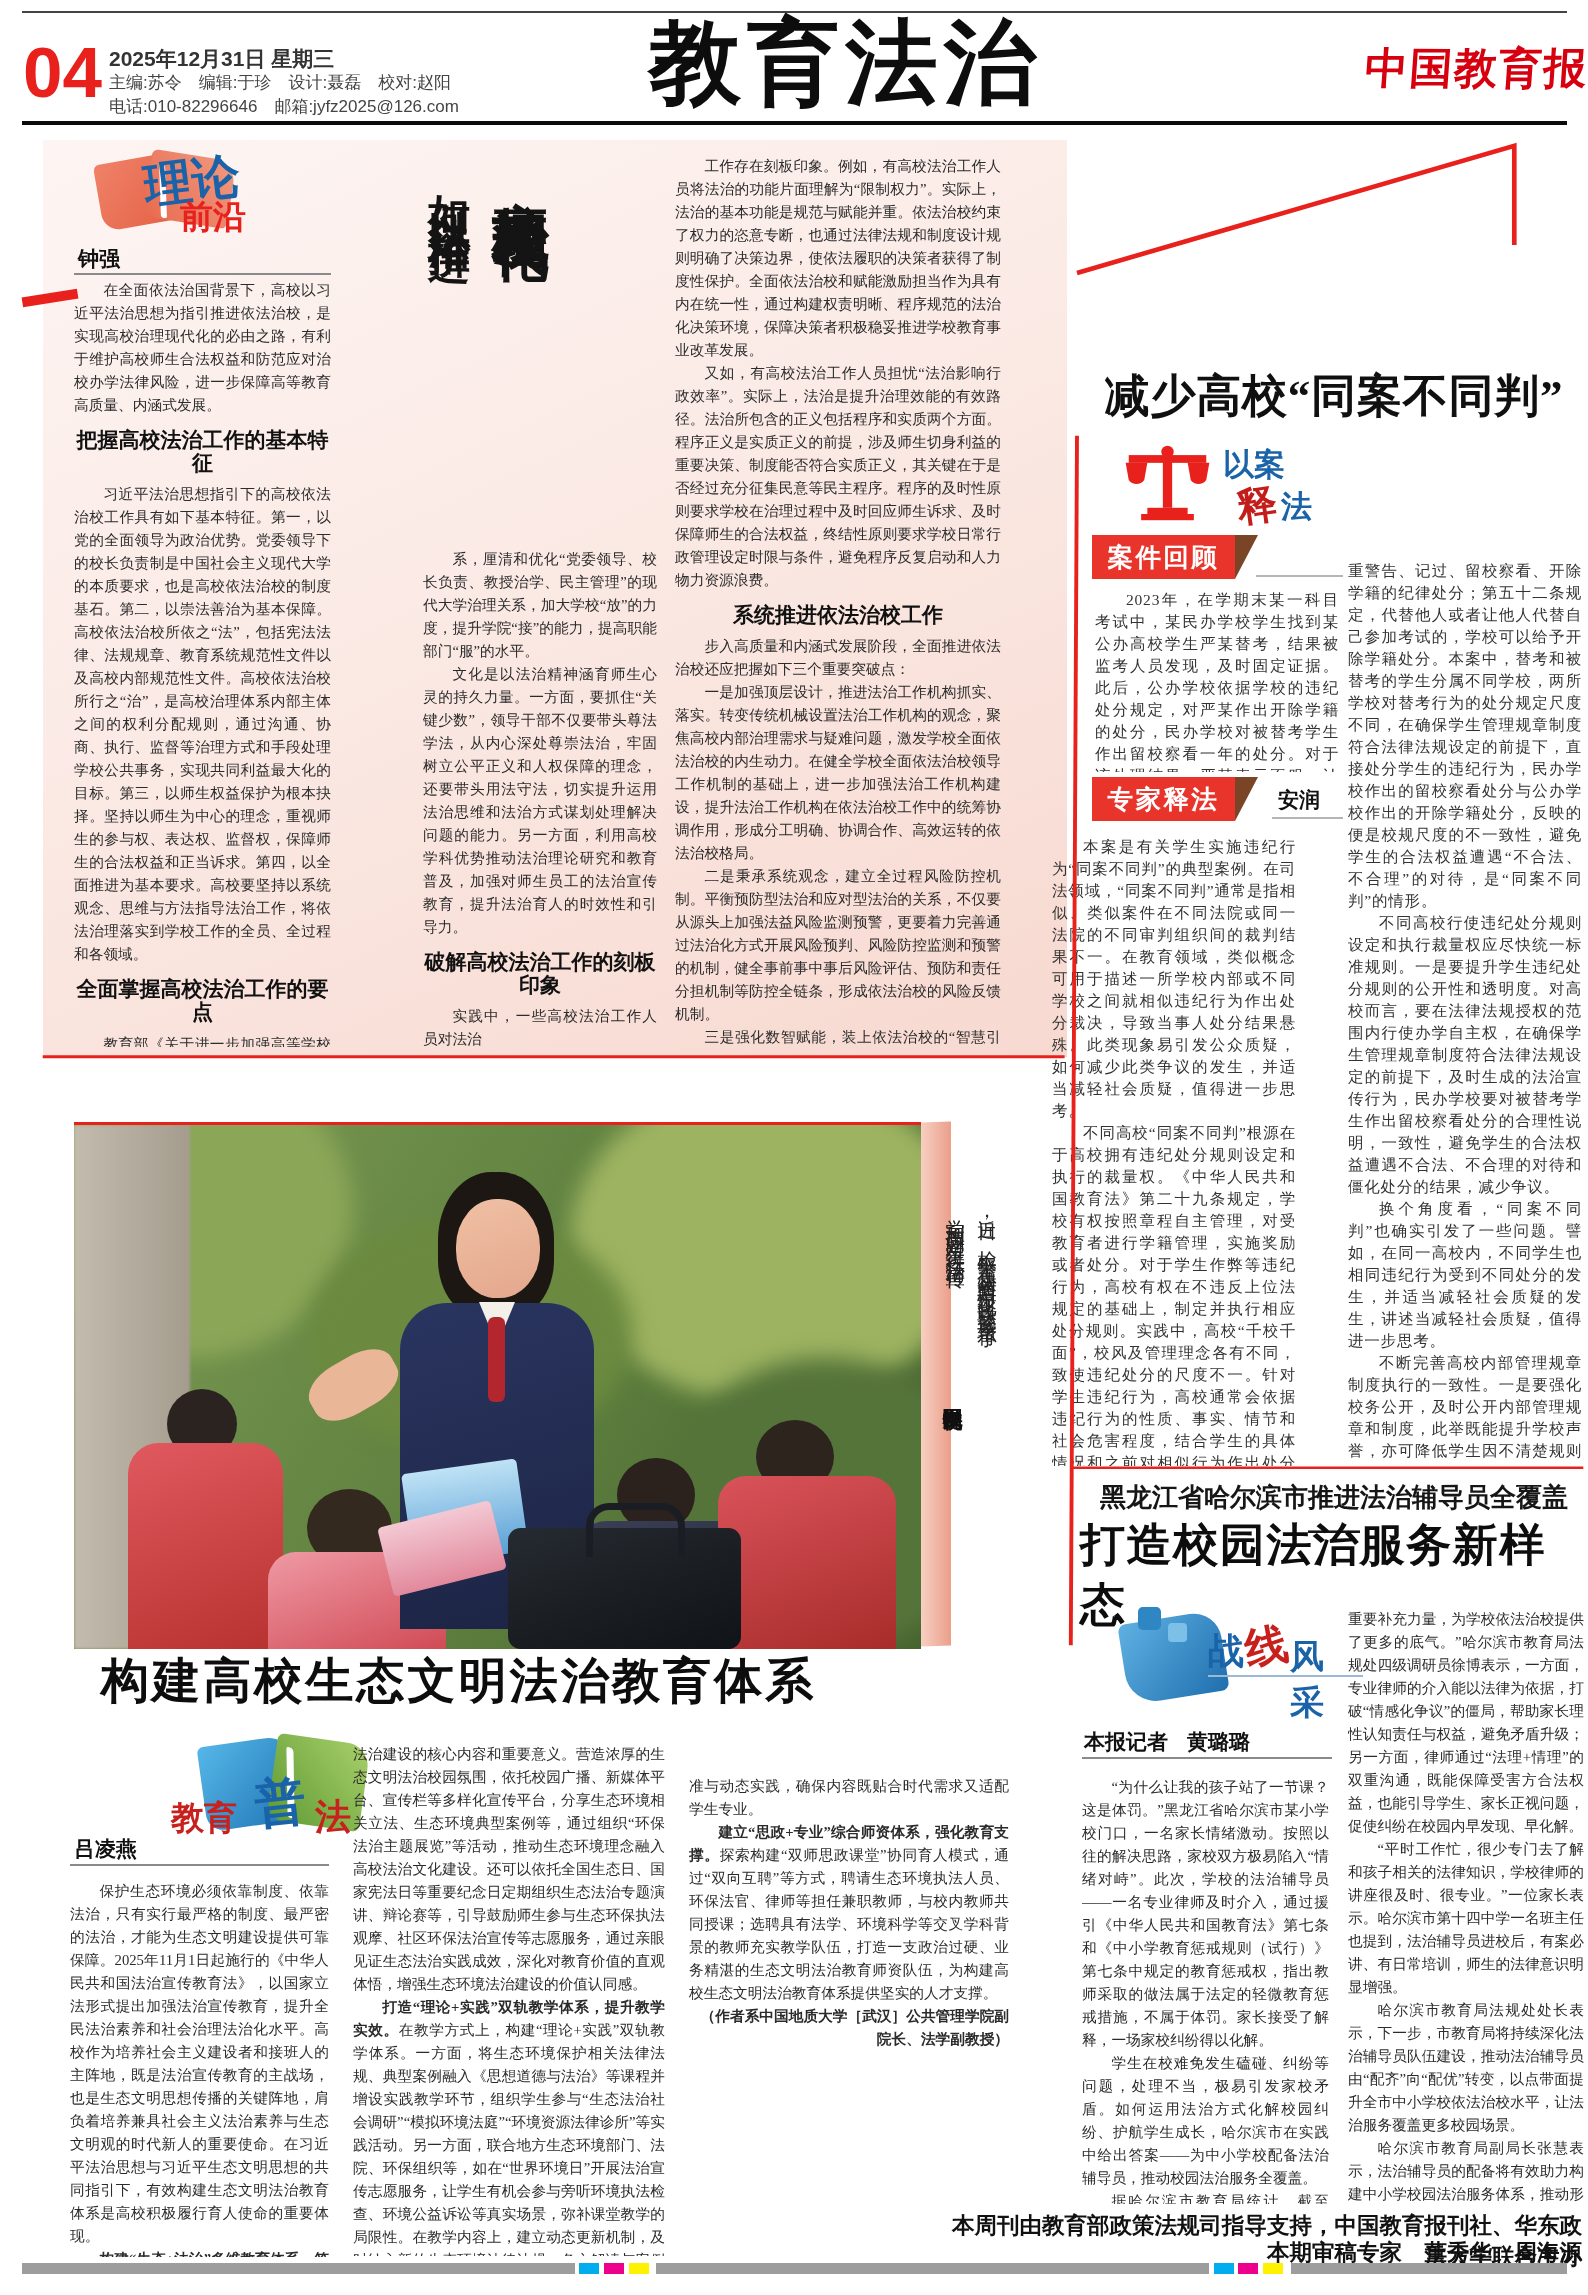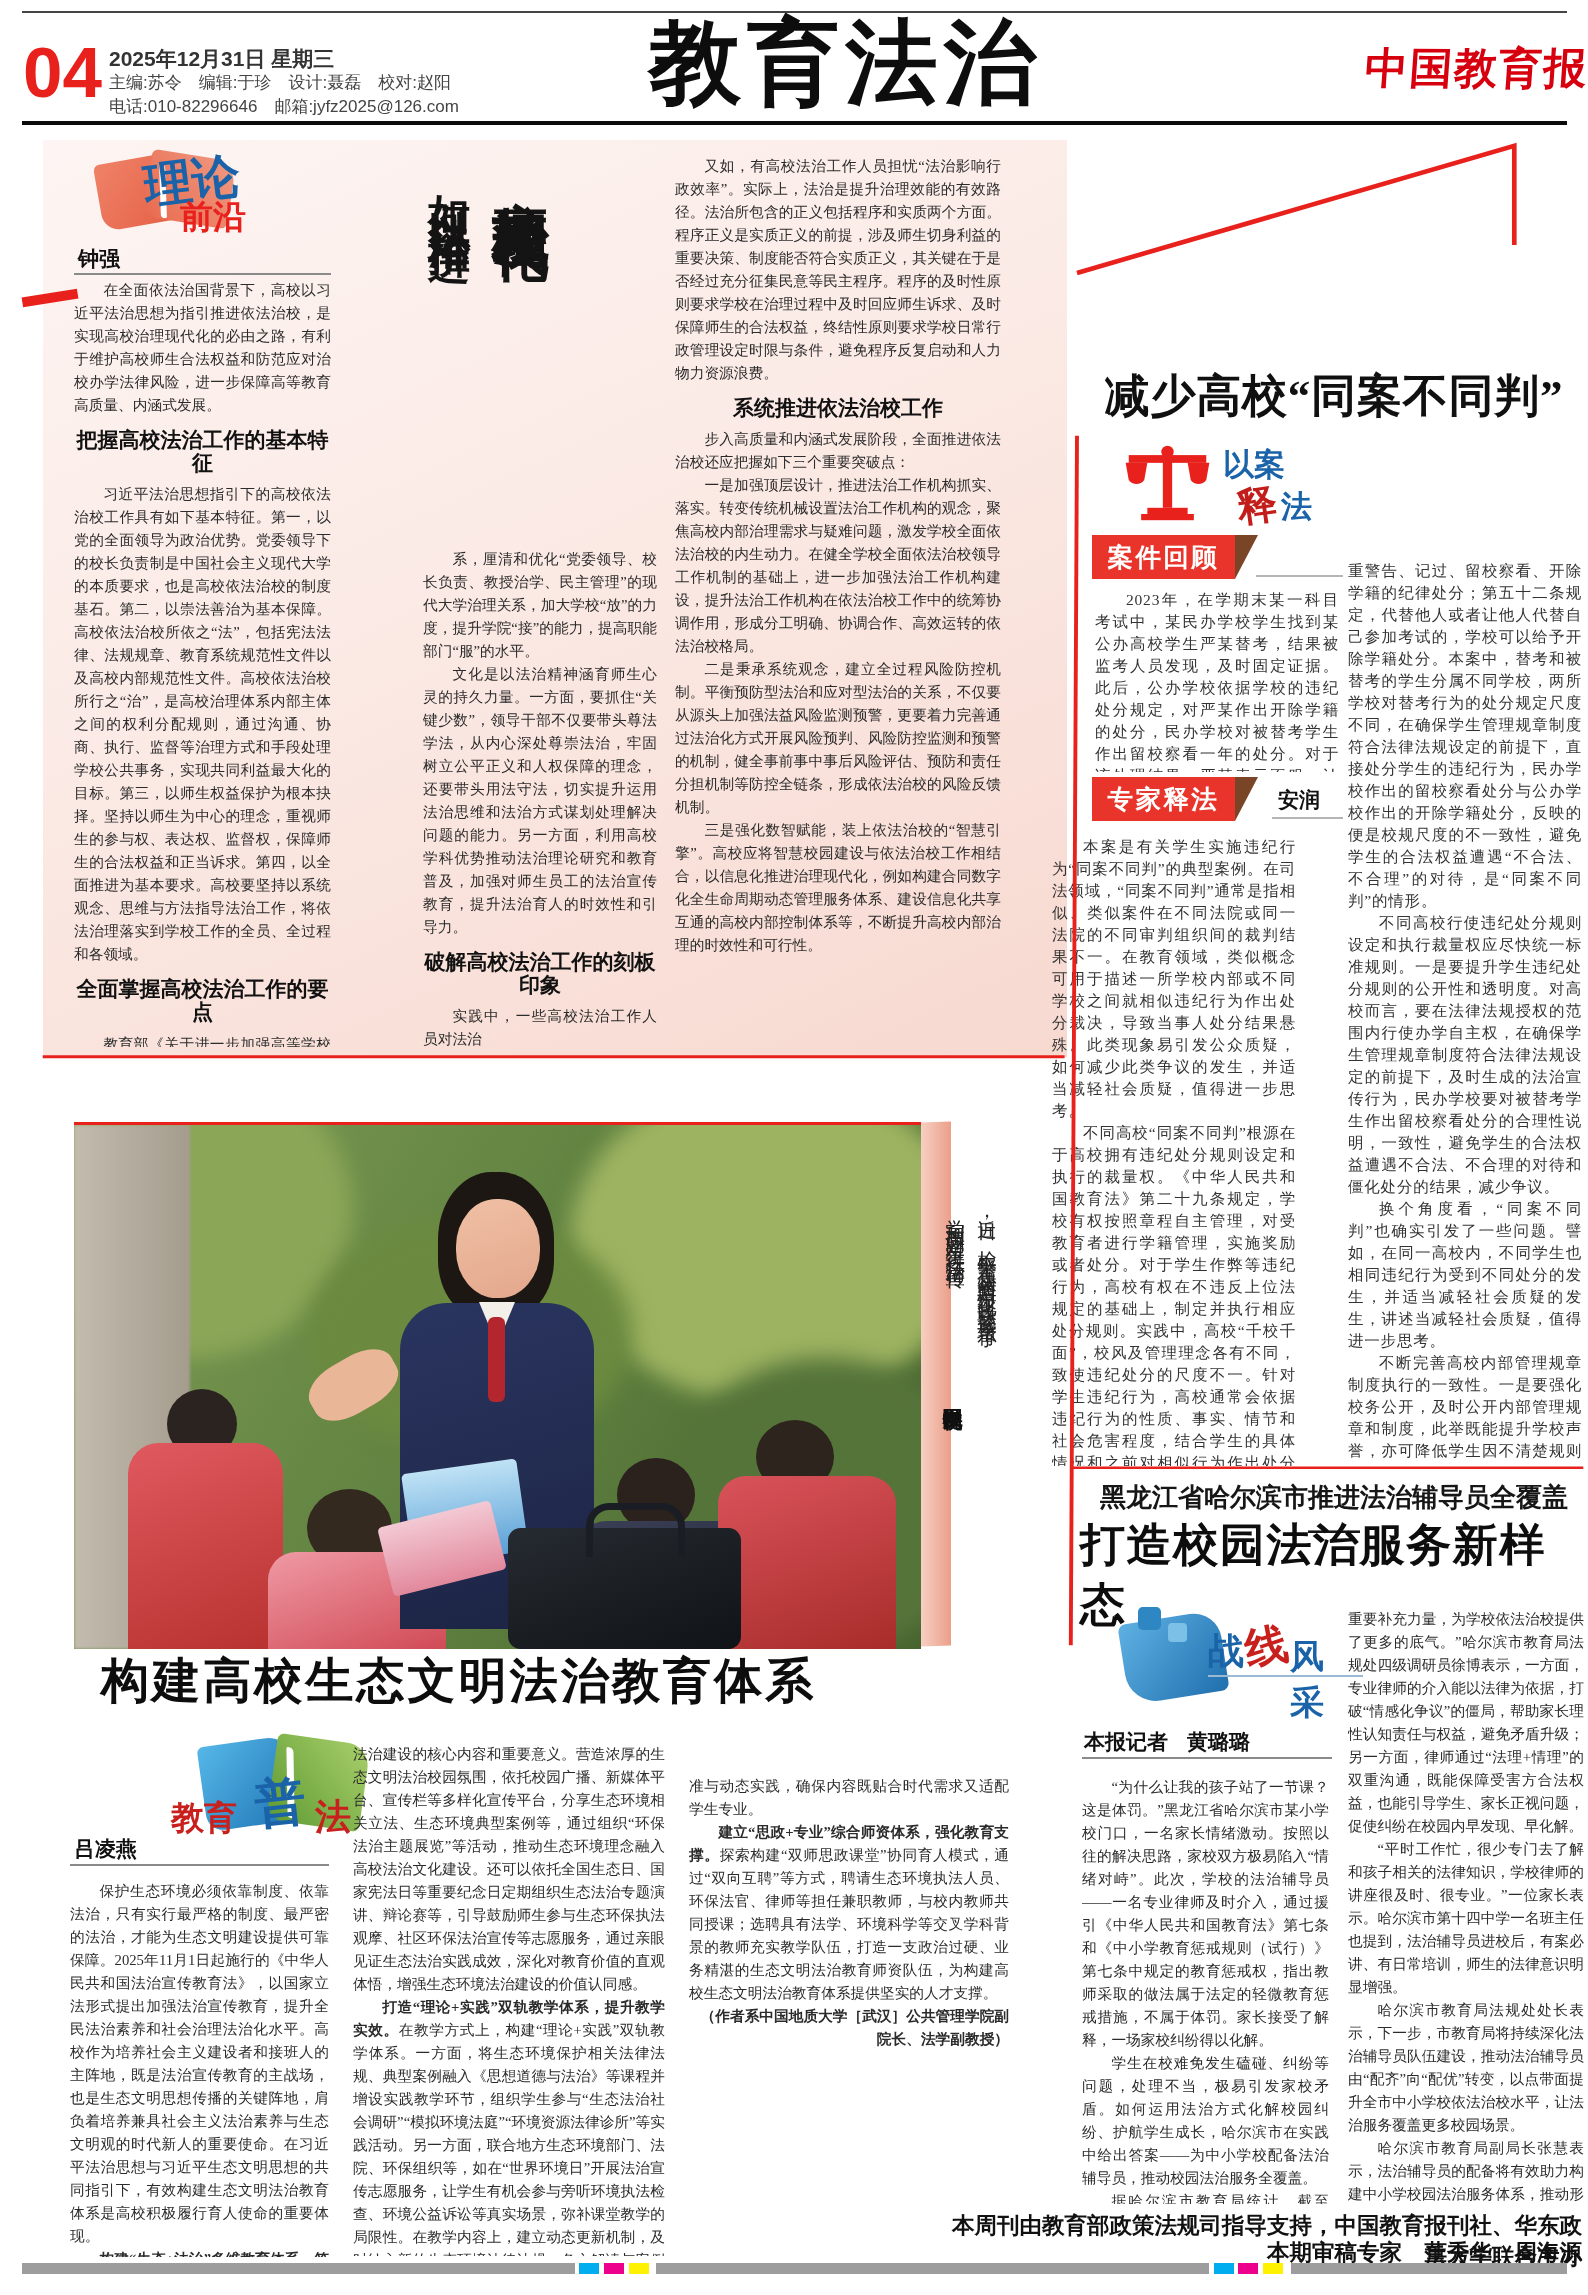--- a/index.html
+++ b/index.html
@@ -106,20 +106,21 @@
       <h3 class="sub">全面掌握高校法治工作的要点</h3>
       <p>教育部《关于进一步加强高等学校法治工作的意见》从十个方面对高校法治工作作出了部署，良法、善治和文化是其中的重要基础。</p>
     </div>
   <div class="col" style="left:423px;top:548px;width:234px;height:501px">
       <p>系，厘清和优化“党委领导、校长负责、教授治学、民主管理”的现代大学治理关系，加大学校“放”的力度，提升学院“接”的能力，提高职能部门“服”的水平。</p>
       <p>文化是以法治精神涵育师生心灵的持久力量。一方面，要抓住“关键少数”，领导干部不仅要带头尊法学法，从内心深处尊崇法治，牢固树立公平正义和人权保障的理念，还要带头用法守法，切实提升运用法治思维和法治方式谋划处理解决问题的能力。另一方面，利用高校学科优势推动法治理论研究和教育普及，加强对师生员工的法治宣传教育，提升法治育人的时效性和引导力。</p>
       <h3 class="sub">破解高校法治工作的刻板印象</h3>
       <p>实践中，一些高校法治工作人员对法治</p>
     </div>
   <div class="col" style="left:675px;top:155px;width:326px;height:893px">
+      <p>工作存在刻板印象。例如，有高校法治工作人员将法治的功能片面理解为“限制权力”。实际上，法治的基本功能是规范与赋能并重。依法治校约束了权力的恣意专断，也通过法律法规和制度设计规则明确了决策边界，使依法履职的决策者获得了制度性保护。全面依法治校和赋能激励担当作为具有内在统一性，通过构建权责明晰、程序规范的法治化决策环境，保障决策者积极稳妥推进学校教育事业改革发展。</p>
       <p>又如，有高校法治工作人员担忧“法治影响行政效率”。实际上，法治是提升治理效能的有效路径。法治所包含的正义包括程序和实质两个方面。程序正义是实质正义的前提，涉及师生切身利益的重要决策、制度能否符合实质正义，其关键在于是否经过充分征集民意等民主程序。程序的及时性原则要求学校在治理过程中及时回应师生诉求、及时保障师生的合法权益，终结性原则要求学校日常行政管理设定时限与条件，避免程序反复启动和人力物力资源浪费。</p>
       <h3 class="sub">系统推进依法治校工作</h3>
       <p>步入高质量和内涵式发展阶段，全面推进依法治校还应把握如下三个重要突破点：</p>
       <p>一是加强顶层设计，推进法治工作机构抓实、落实。转变传统机械设置法治工作机构的观念，聚焦高校内部治理需求与疑难问题，激发学校全面依法治校的内生动力。在健全学校全面依法治校领导工作机制的基础上，进一步加强法治工作机构建设，提升法治工作机构在依法治校工作中的统筹协调作用，形成分工明确、协调合作、高效运转的依法治校格局。</p>
       <p>二是秉承系统观念，建立全过程风险防控机制。平衡预防型法治和应对型法治的关系，不仅要从源头上加强法益风险监测预警，更要着力完善通过法治化方式开展风险预判、风险防控监测和预警的机制，健全事前事中事后风险评估、预防和责任分担机制等防控全链条，形成依法治校的风险反馈机制。</p>
       <p>三是强化数智赋能，装上依法治校的“智慧引擎”。高校应将智慧校园建设与依法治校工作相结合，以信息化推进治理现代化，例如构建合同数字化全生命周期动态管理服务体系、建设信息化共享互通的高校内部控制体系等，不断提升高校内部治理的时效性和可行性。</p>
     </div>
 
   <div class="h-case" style="left:1086px;top:366px;width:496px">减少高校“同案不同判”</div>
 

